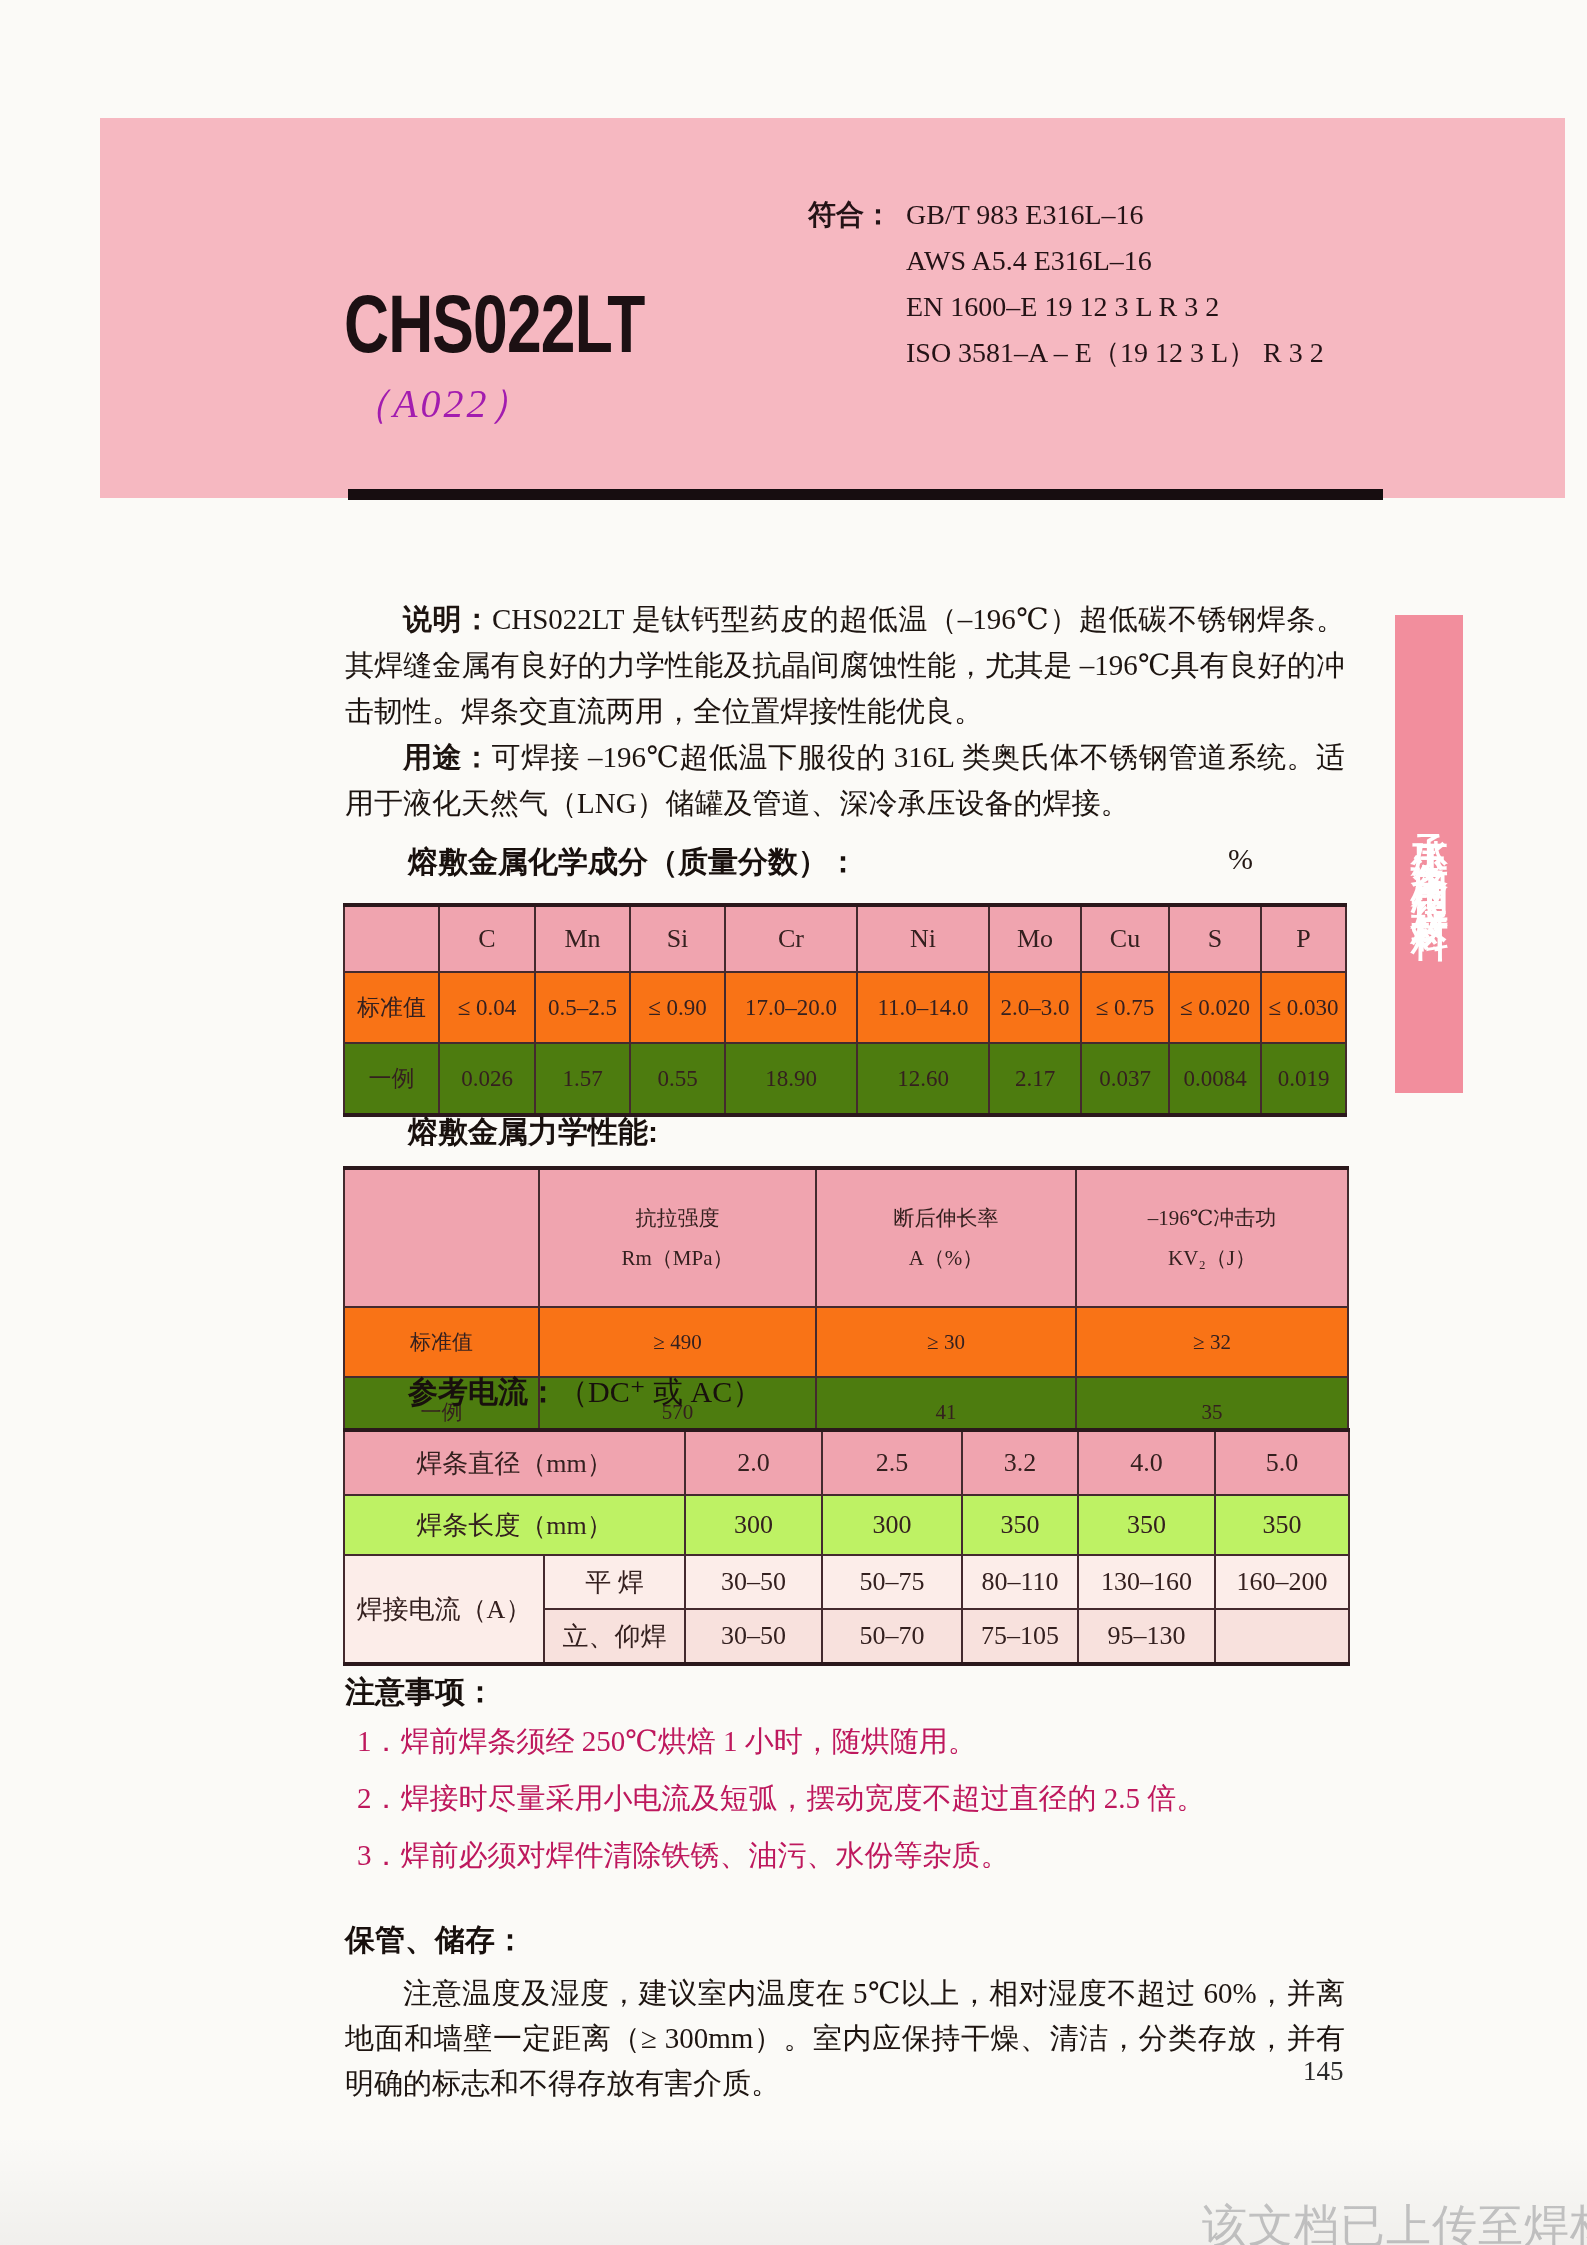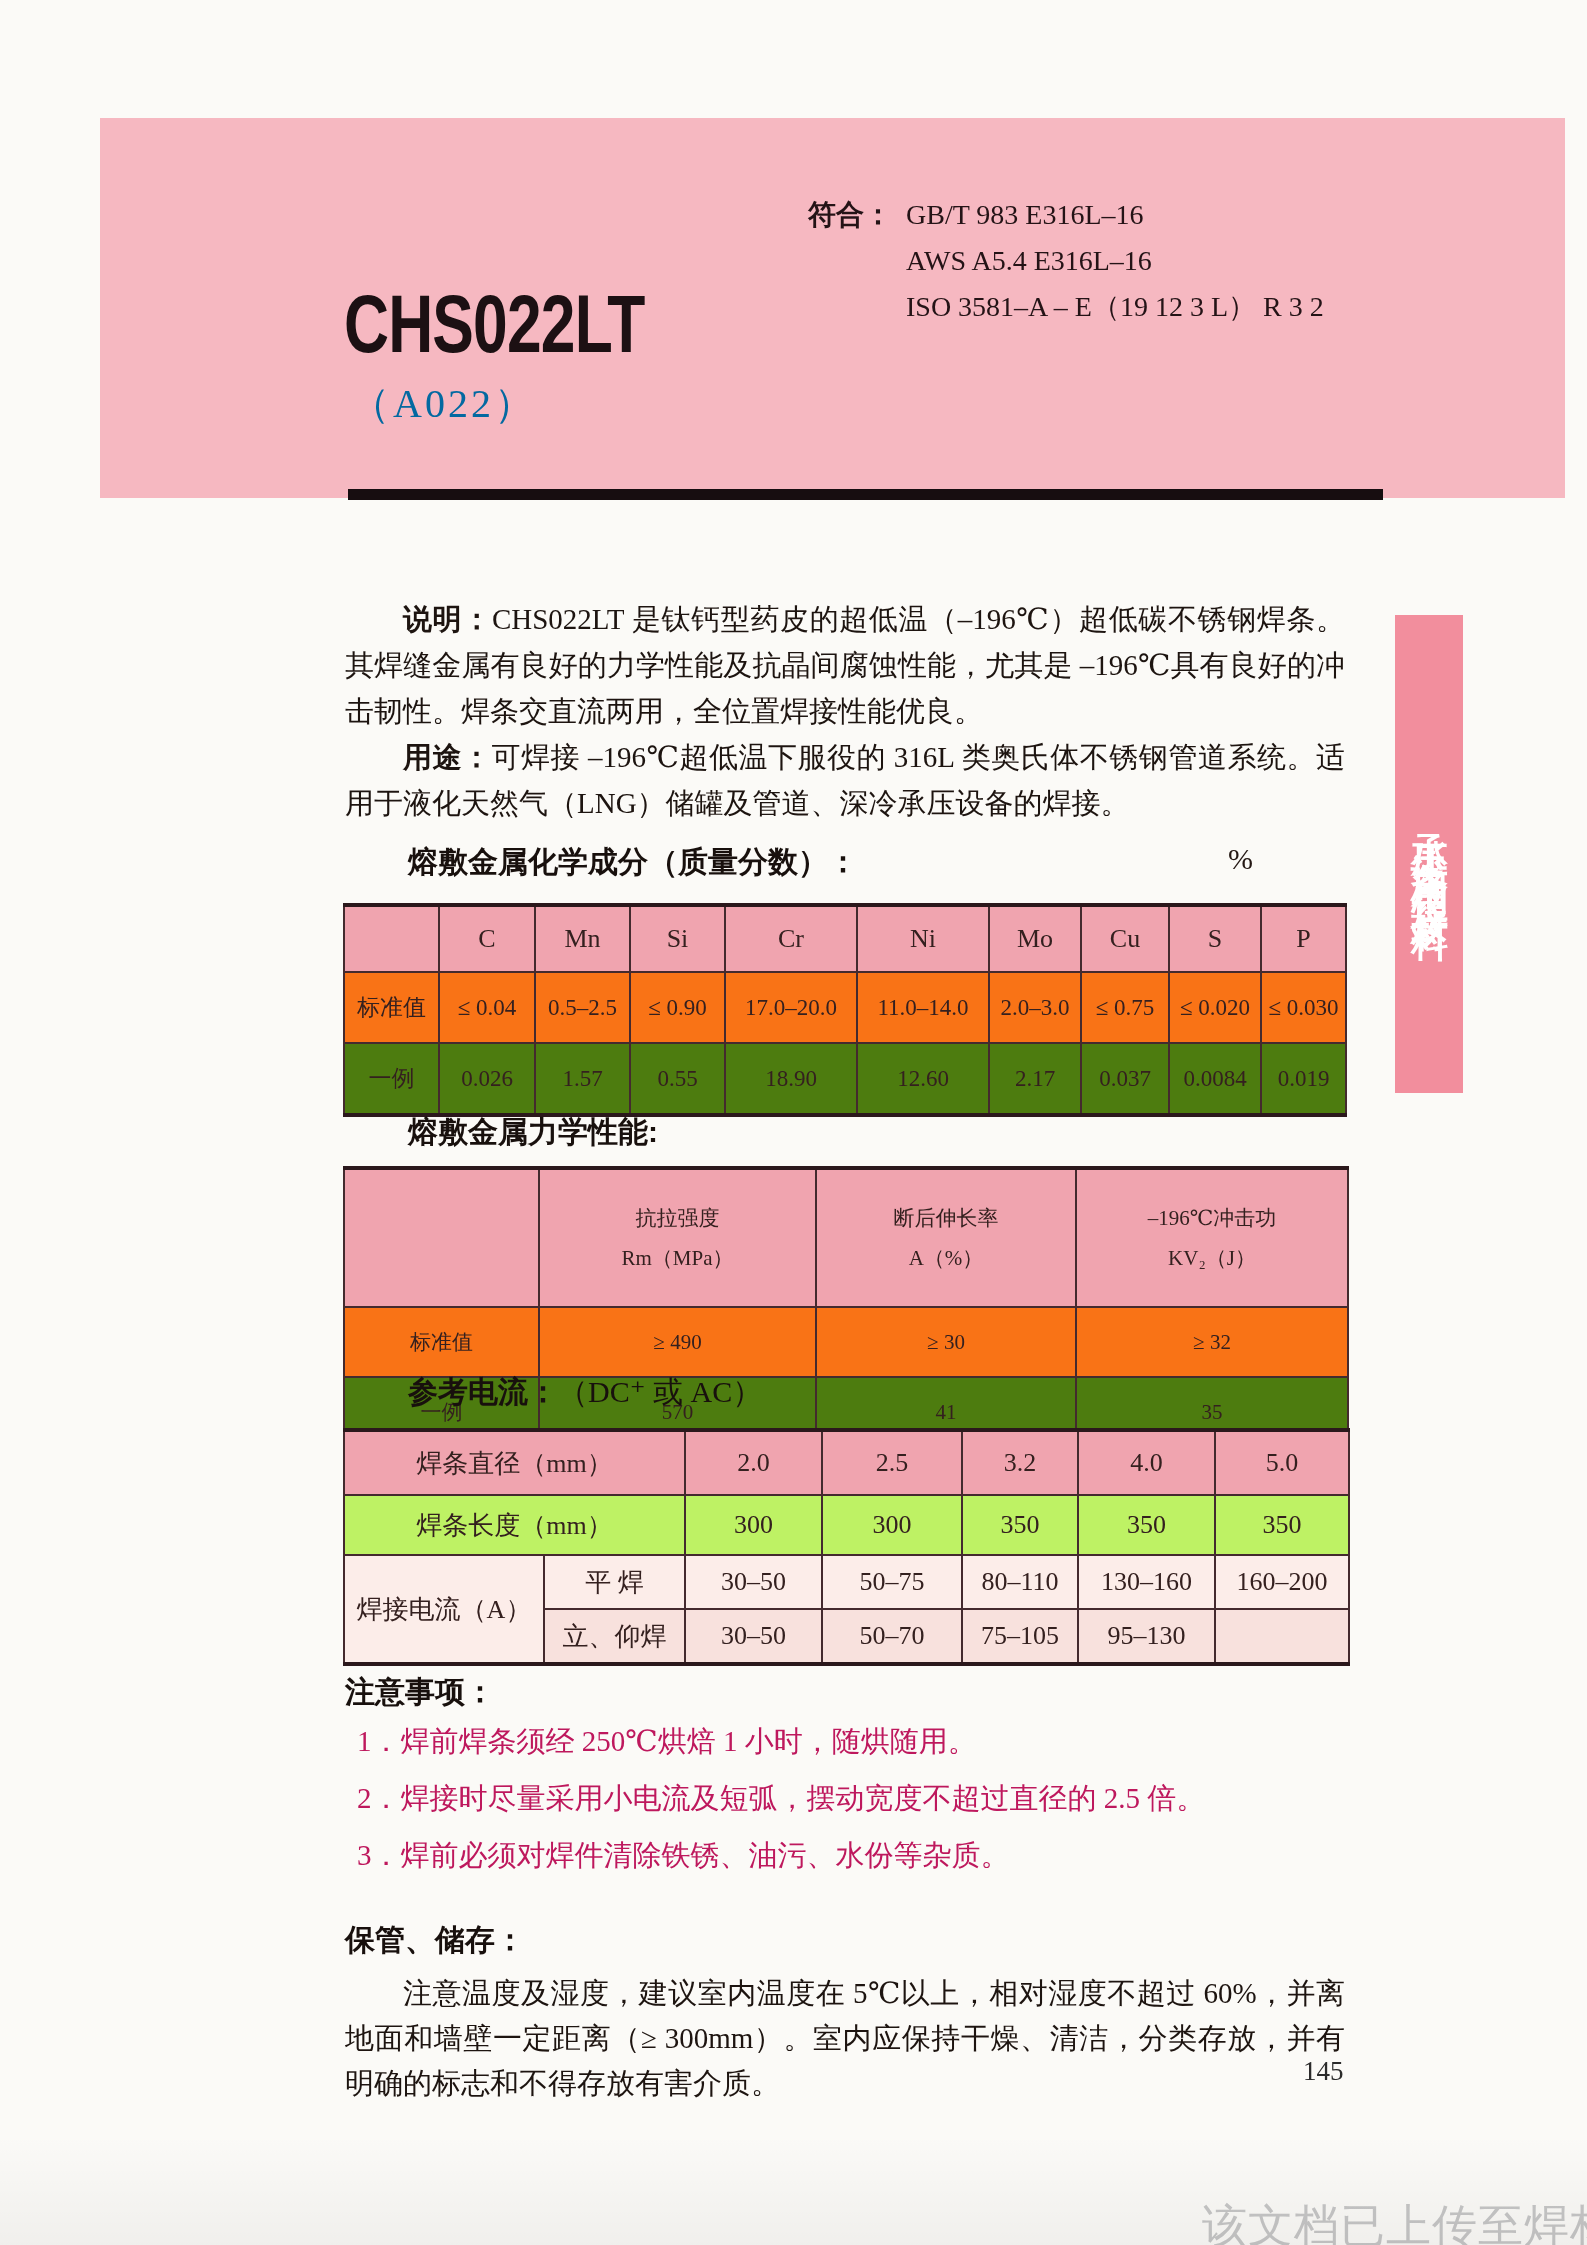--- a/index.html
+++ b/index.html
@@ -13,21 +13,21 @@
     background:linear-gradient(to bottom,rgba(0,0,0,0),rgba(0,0,0,0.045));pointer-events:none;}
 
   
   .header-box{position:absolute;left:100px;top:118px;width:1465px;height:380px;background:#f6b8c1;}
   .product-code{
     position:absolute;left:244px;top:158px;
     font-family:"Liberation Sans","DejaVu Sans",sans-serif;
     font-weight:900;font-size:76px;letter-spacing:-1px;color:#1c1013;
     transform:scale(0.82,1.08);transform-origin:left top;white-space:nowrap;
   }
-  .product-alias{position:absolute;left:250px;top:258px;font-size:40px;letter-spacing:3px;color:#0369a1;}
+  .product-alias{position:absolute;left:250px;top:258px;font-size:40px;letter-spacing:3px;color:#a21caf;font-style:italic;}
   .standards{position:absolute;left:708px;top:74px;display:flex;font-size:28px;line-height:46px;color:#241316;}
   .std-label{font-weight:bold;margin-right:14px;white-space:nowrap;}
   .std-list div{white-space:nowrap;}
 
   .divider-bar{position:absolute;left:348px;top:489px;width:1035px;height:11px;background:#170d10;}
 
   
   .sidebar-tab{
     position:absolute;left:1395px;top:615px;width:68px;height:478px;background:#f28e9d;
     display:flex;align-items:center;justify-content:center;
@@ -93,20 +93,21 @@
 <div class="page">
 
   <div class="header-box">
     <div class="product-code">CHS022LT</div>
     <div class="product-alias">（A022）</div>
     <div class="standards">
       <span class="std-label">符合：</span>
       <div class="std-list">
         <div>GB/T 983 E316L–16</div>
         <div>AWS A5.4 E316L–16</div>
+        <div>EN 1600–E 19 12 3 L R 3 2</div>
         <div>ISO 3581–A – E（19 12 3 L） R 3 2</div>
       </div>
     </div>
   </div>
   <div class="divider-bar"></div>
 
   <div class="sidebar-tab">
     <span>承压设备用钢焊接材料</span>
   </div>
 

